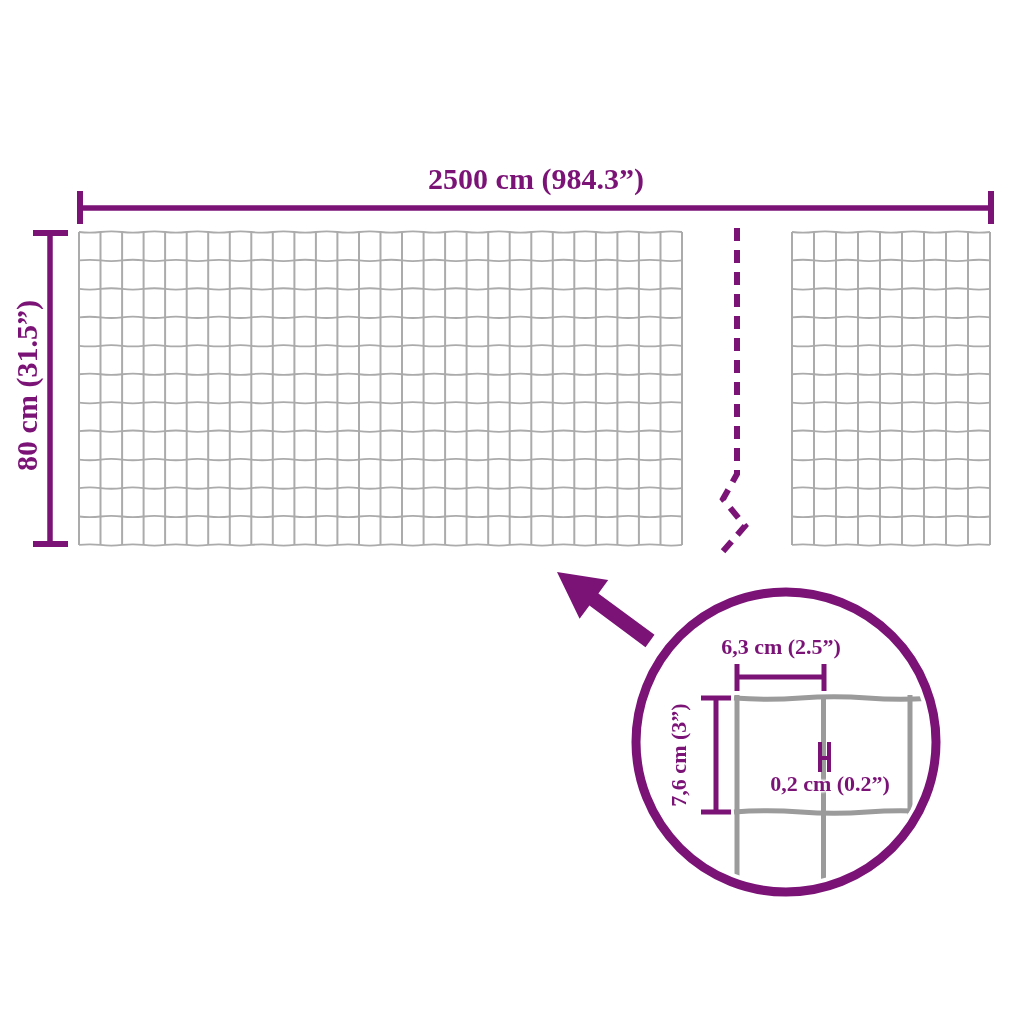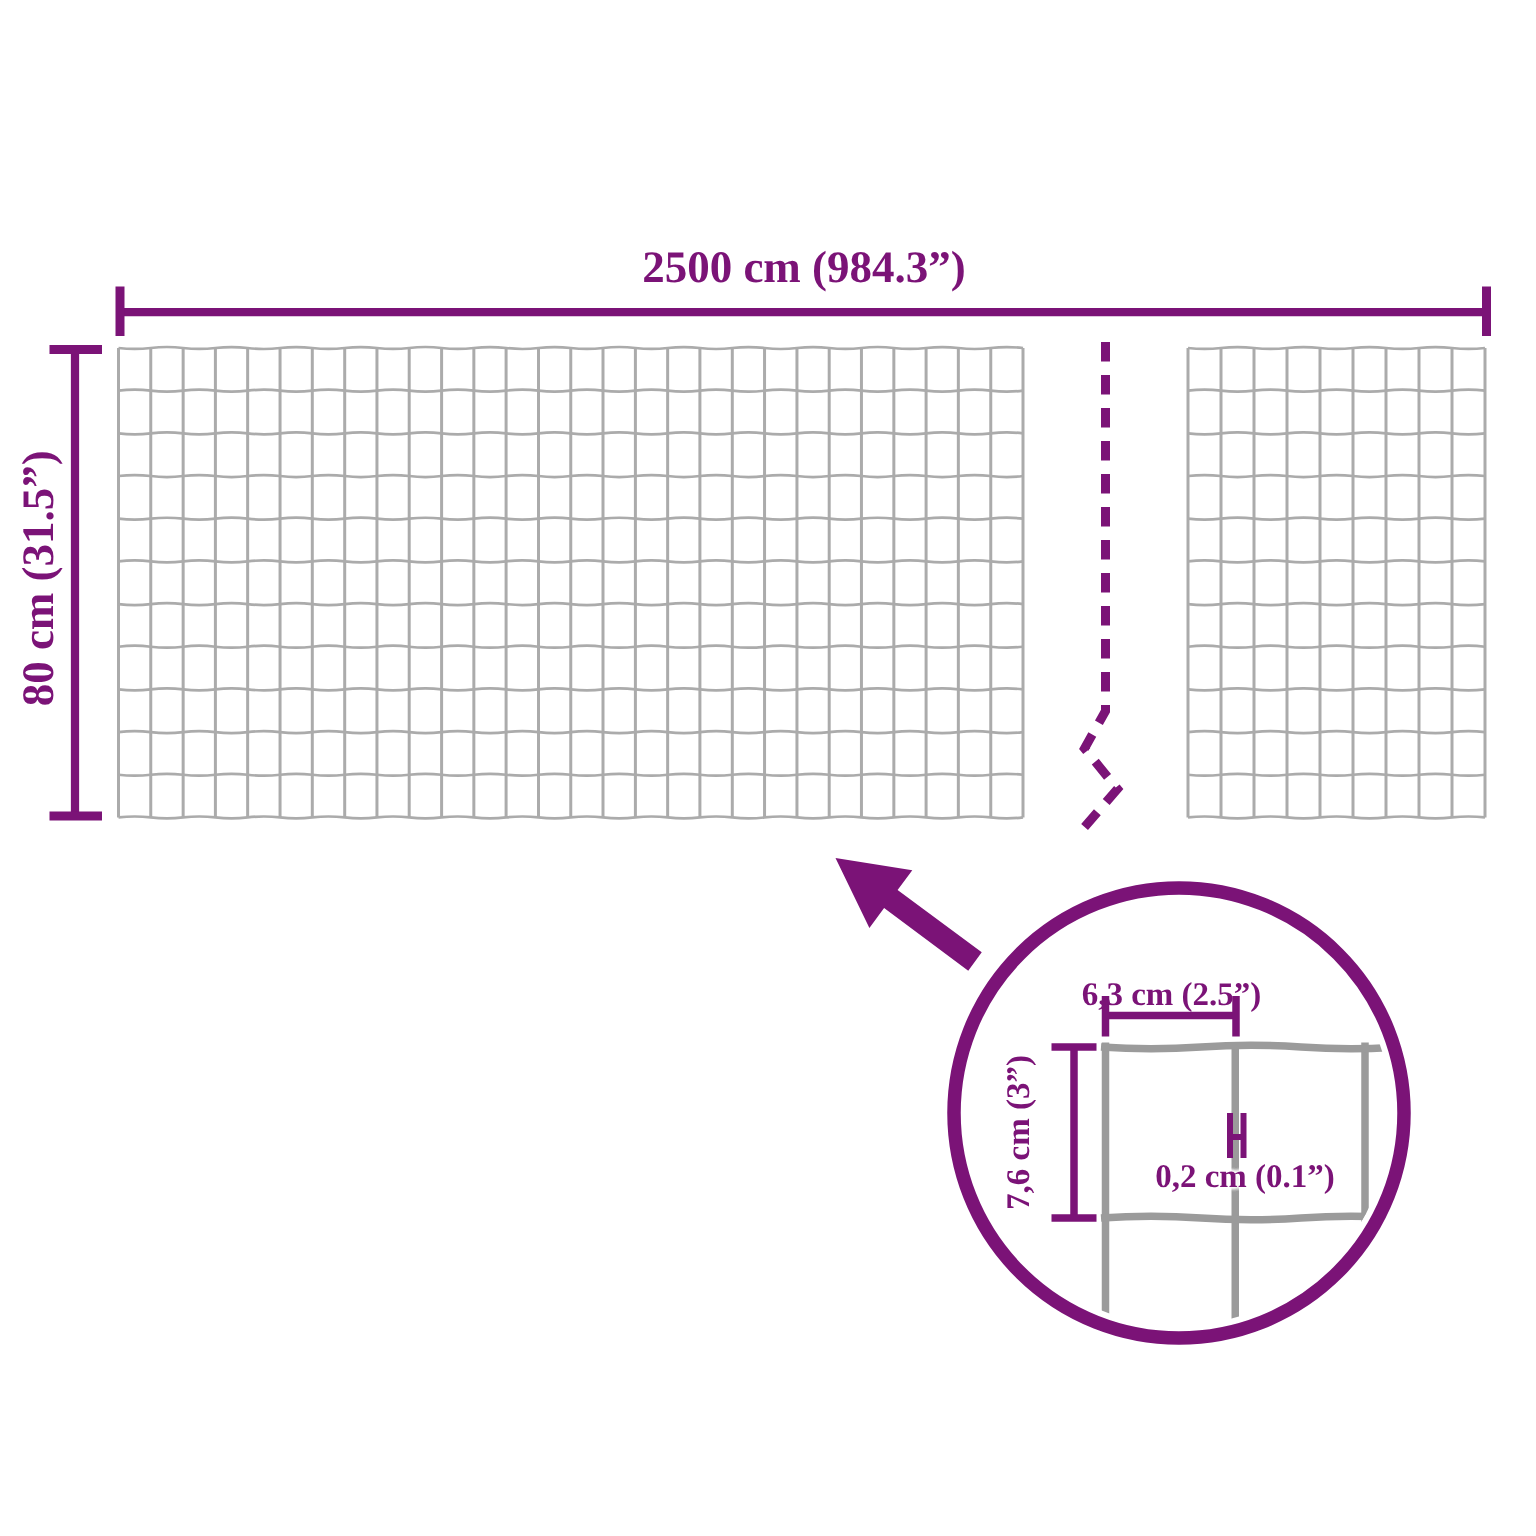--- a/index.html
+++ b/index.html
@@ -174,18 +174,18 @@
       <line x1="820" y1="758" x2="829" y2="758"></line>
     </g>
 
     <polygon points="557,572 608.2,580.1 598.4,593.4 654.5,634.8 645.5,647.2 589.4,605.4 579.6,618.7" class="accent-fill"></polygon>
   </svg>
 
   <div class="dim-label big" style="left:336px; top:160px; width:400px;">2500 cm (984.3”)</div>
 
   <div class="dim-label big rot" style="left:-84px; top:367px; width:220px;">80 cm (31.5”)</div>
 
-  <div class="dim-label small" style="left:671px; top:634px; width:220px;margin-top:16px;">6,3 cm (2.5”)</div>
+  <div class="dim-label small" style="left:671px; top:634px; width:220px;">6,3 cm (2.5”)</div>
 
   <div class="dim-label small rot" style="left:599px; top:742px; width:160px;">7,6 cm (3”)</div>
 
-  <div class="dim-label small halo" style="left:720px; top:771px; width:220px;">0,2 cm (0.1”)</div>
+  <div class="dim-label small halo" style="left:720px; top:771px; width:220px;">0,2 cm (0.2”)</div>
 </div>
 
 </body></html>

